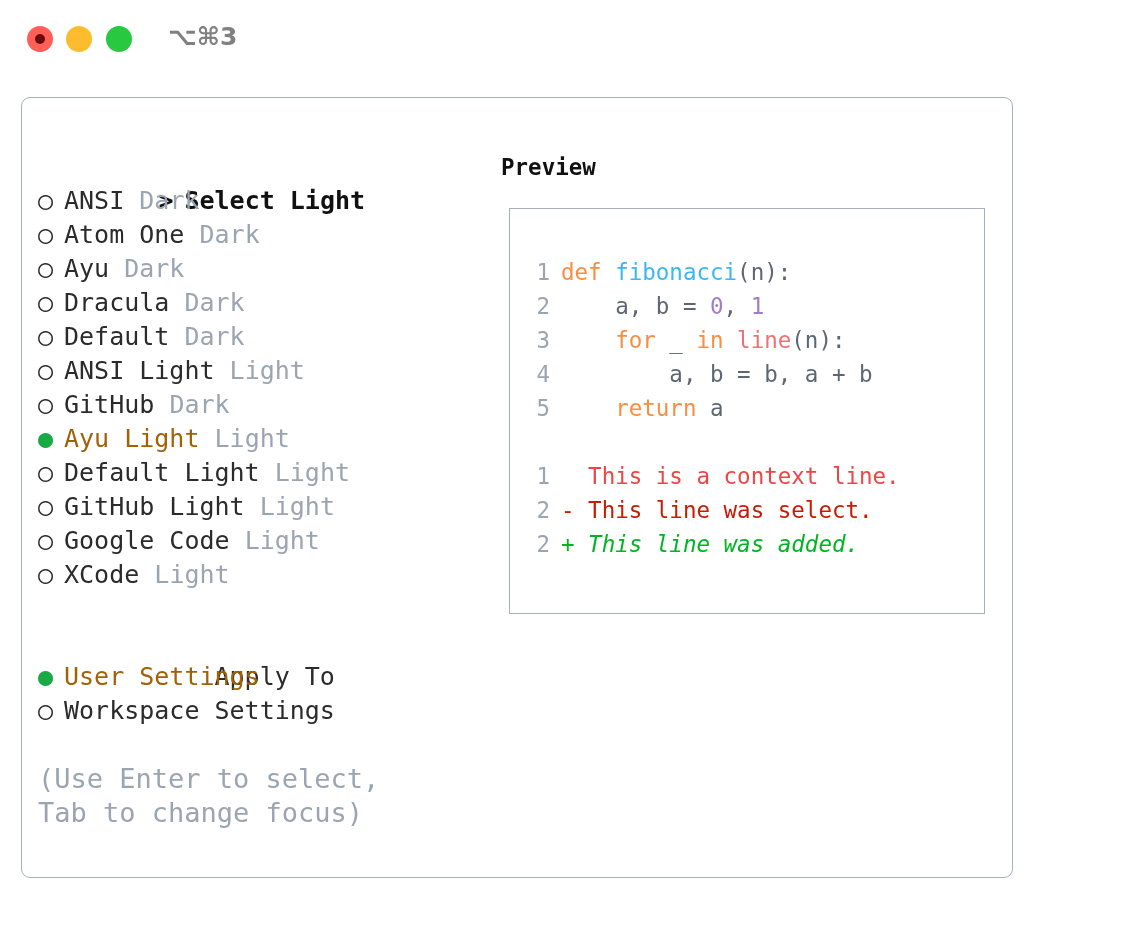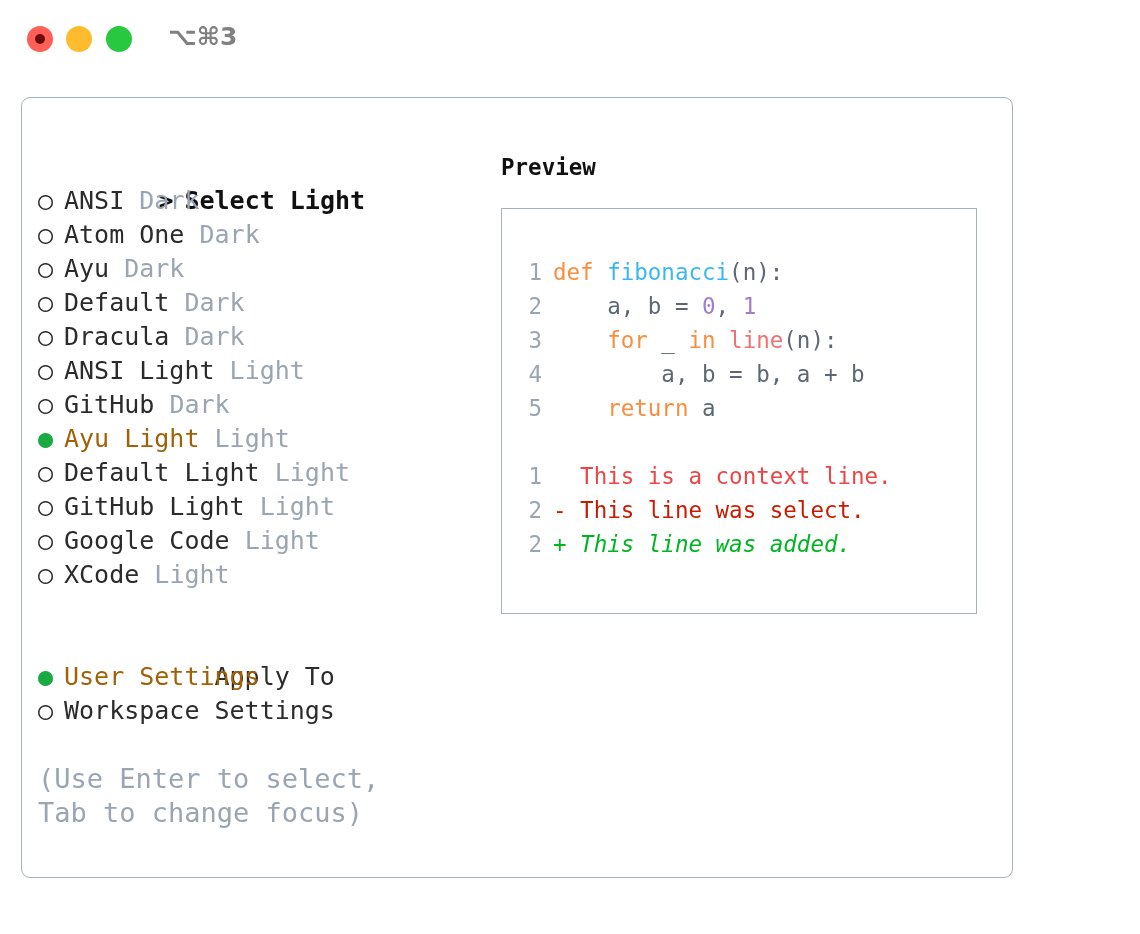--- a/index.html
+++ b/index.html
@@ -129,20 +129,21 @@
     color: #111111;
     margin-bottom: 24px;
   }
   #preview-box {
     width: 476px;
     height: 406px;
     border: 1.5px solid #a7b0bd;
     box-sizing: border-box;
     background: #ffffff;
     position: relative;
+    margin-left: 8px;
   }
   #code-area {
     position: absolute;
     left: 14px;
     top: 46px;
     width: 450px;
   }
   .cline {
     height: 34px;
     line-height: 34px;
@@ -183,22 +184,22 @@
     <div id="left-col">
 
       <div id="theme-header" class="row header">
         <span class="marker">&gt;</span><span>Select Light</span>
       </div>
 
       <div id="theme-list">
           <div class="row"><span class="marker">○</span><span class="name">ANSI</span><span> </span><span class="variant">Dark</span></div>
           <div class="row"><span class="marker">○</span><span class="name">Atom One</span><span> </span><span class="variant">Dark</span></div>
           <div class="row"><span class="marker">○</span><span class="name">Ayu</span><span> </span><span class="variant">Dark</span></div>
+          <div class="row"><span class="marker">○</span><span class="name">Dracula</span><span> </span><span class="variant">Dark</span></div>
           <div class="row"><span class="marker">○</span><span class="name">Default</span><span> </span><span class="variant">Dark</span></div>
-          <div class="row"><span class="marker">○</span><span class="name">Dracula</span><span> </span><span class="variant">Dark</span></div>
           <div class="row"><span class="marker">○</span><span class="name">ANSI Light</span><span> </span><span class="variant">Light</span></div>
           <div class="row"><span class="marker">○</span><span class="name">GitHub</span><span> </span><span class="variant">Dark</span></div>
           <div class="row selected"><span class="marker">●</span><span class="name">Ayu Light</span><span> </span><span class="variant">Light</span></div>
           <div class="row"><span class="marker">○</span><span class="name">Default Light</span><span> </span><span class="variant">Light</span></div>
           <div class="row"><span class="marker">○</span><span class="name">GitHub Light</span><span> </span><span class="variant">Light</span></div>
           <div class="row"><span class="marker">○</span><span class="name">Google Code</span><span> </span><span class="variant">Light</span></div>
           <div class="row"><span class="marker">○</span><span class="name">XCode</span><span> </span><span class="variant">Light</span></div>
         </div>
 
       <div id="apply-block">

